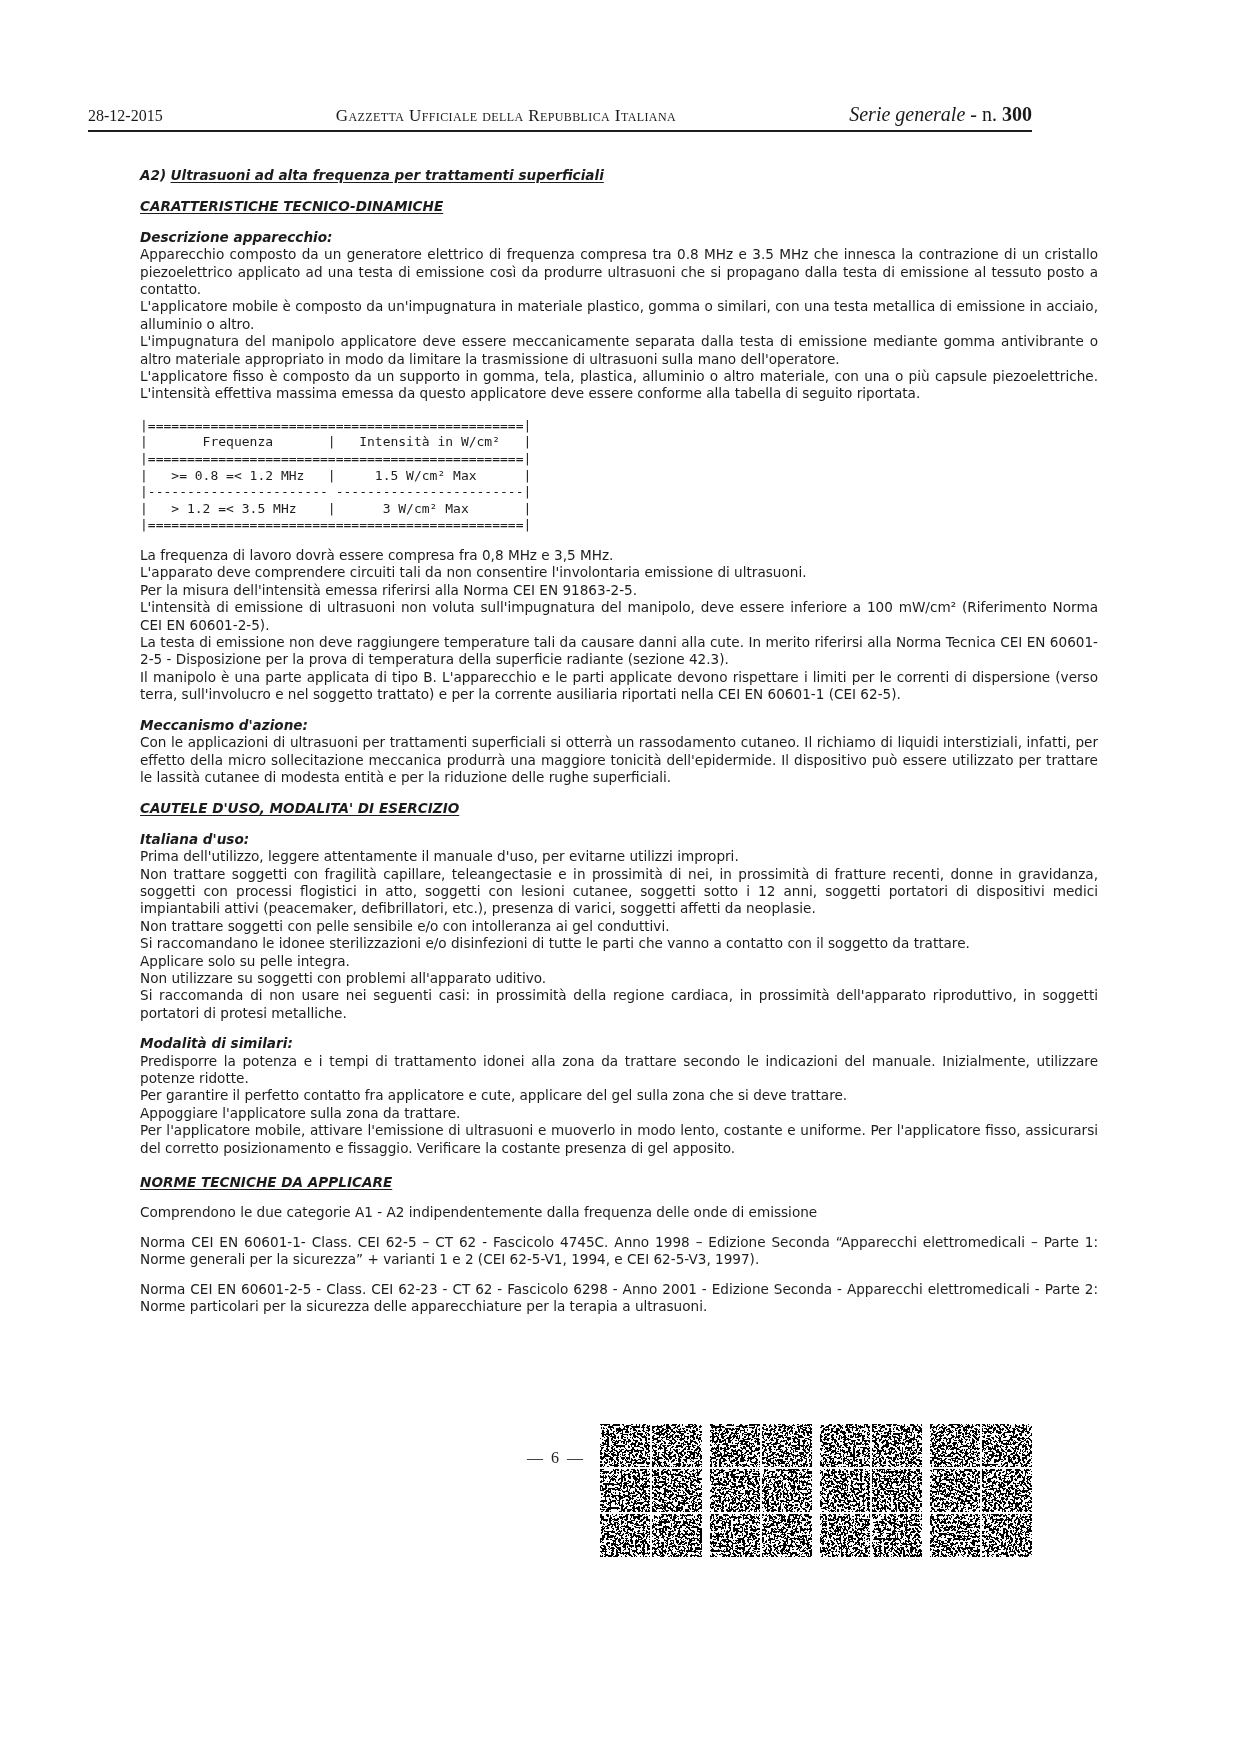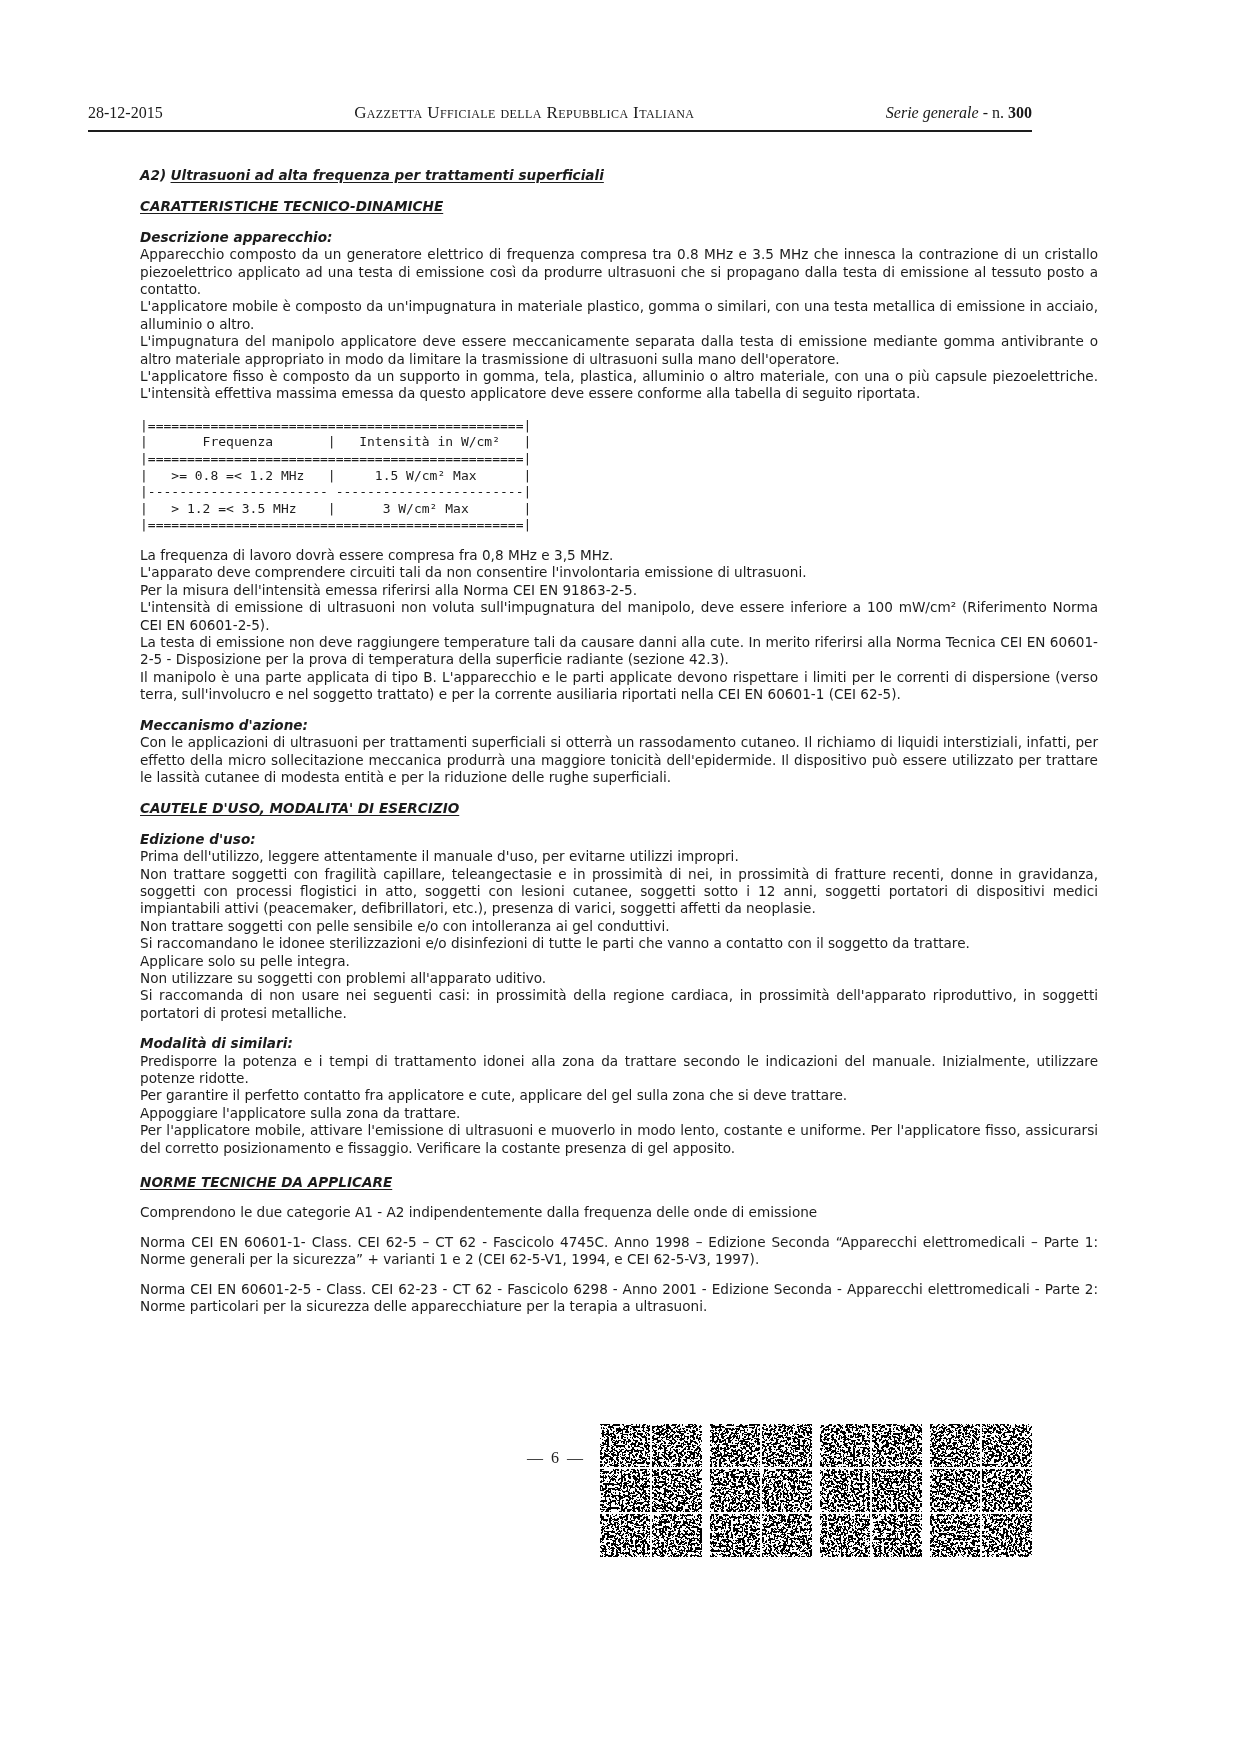--- a/index.html
+++ b/index.html
@@ -8,21 +8,21 @@
   .page {
     position:relative; width:1240px; height:1591px; background:#ffffff;
     font-family:"DejaVu Sans", sans-serif; color:#1c1c1c; overflow:hidden;
   }
   .header {
     position:absolute; left:88px; top:103px; width:944px;
     display:flex; justify-content:space-between; align-items:baseline;
     font-family:"Liberation Serif", serif; font-size:16px; color:#191919;
   }
   .journal { font-variant:small-caps; font-size:17px; letter-spacing:0.4px; }
-  .issue { font-size:16px; }
+  .issue { font-size:20px; }
   .issue .it { font-style:italic; }
   .issue .sep { white-space:pre; }
   .issue b { font-weight:bold; }
   .rule { position:absolute; left:88px; top:130px; width:944px; height:2px; background:#1d1d1d; }
 
   .content {
     position:absolute; left:140px; top:167px; width:958px;
     font-size:13.6px; line-height:17.4px; text-align:justify;
   }
   .bi { font-weight:bold; font-style:italic; }
@@ -86,21 +86,21 @@
       <p class="para">La testa di emissione non deve raggiungere temperature tali da causare danni alla cute. In merito riferirsi alla Norma Tecnica CEI EN 60601-2-5 - Disposizione per la prova di temperatura della superficie radiante (sezione 42.3).</p>
       <p class="para">Il manipolo è una parte applicata di tipo B. L'apparecchio e le parti applicate devono rispettare i limiti per le correnti di dispersione (verso terra, sull'involucro e nel soggetto trattato) e per la corrente ausiliaria riportati nella CEI EN 60601-1 (CEI 62-5).</p>
 
       <p class="bi sub-head">Meccanismo d'azione:</p>
       <p class="para">Con le applicazioni di ultrasuoni per trattamenti superficiali si otterrà un rassodamento cutaneo. Il richiamo di liquidi interstiziali, infatti, per effetto della micro sollecitazione meccanica produrrà una maggiore tonicità dell'epidermide. Il dispositivo può essere utilizzato per trattare le lassità cutanee di modesta entità e per la riduzione delle rughe superficiali.</p>
     </section>
 
     <section>
       <p class="bi u sect-title">CAUTELE D'USO, MODALITA' DI ESERCIZIO</p>
 
-      <p class="bi sub-head">Edizione d'uso:</p>
+      <p class="bi sub-head">Italiana d'uso:</p>
       <p class="para">Prima dell'utilizzo, leggere attentamente il manuale d'uso, per evitarne utilizzi impropri.</p>
       <p class="para">Non trattare soggetti con fragilità capillare, teleangectasie e in prossimità di nei, in prossimità di fratture recenti, donne in gravidanza, soggetti con processi flogistici in atto, soggetti con lesioni cutanee, soggetti sotto i 12 anni, soggetti portatori di dispositivi medici impiantabili attivi (peacemaker, defibrillatori, etc.), presenza di varici, soggetti affetti da neoplasie.</p>
       <p class="para">Non trattare soggetti con pelle sensibile e/o con intolleranza ai gel conduttivi.</p>
       <p class="para">Si raccomandano le idonee sterilizzazioni e/o disinfezioni di tutte le parti che vanno a contatto con il soggetto da trattare.</p>
       <p class="para">Applicare solo su pelle integra.</p>
       <p class="para">Non utilizzare su soggetti con problemi all'apparato uditivo.</p>
       <p class="para">Si raccomanda di non usare nei seguenti casi: in prossimità della regione cardiaca, in prossimità dell'apparato riproduttivo, in soggetti portatori di protesi metalliche.</p>
 
       <p class="bi sub-head">Modalità di similari:</p>
       <p class="para">Predisporre la potenza e i tempi di trattamento idonei alla zona da trattare secondo le indicazioni del manuale. Inizialmente, utilizzare potenze ridotte.</p>

